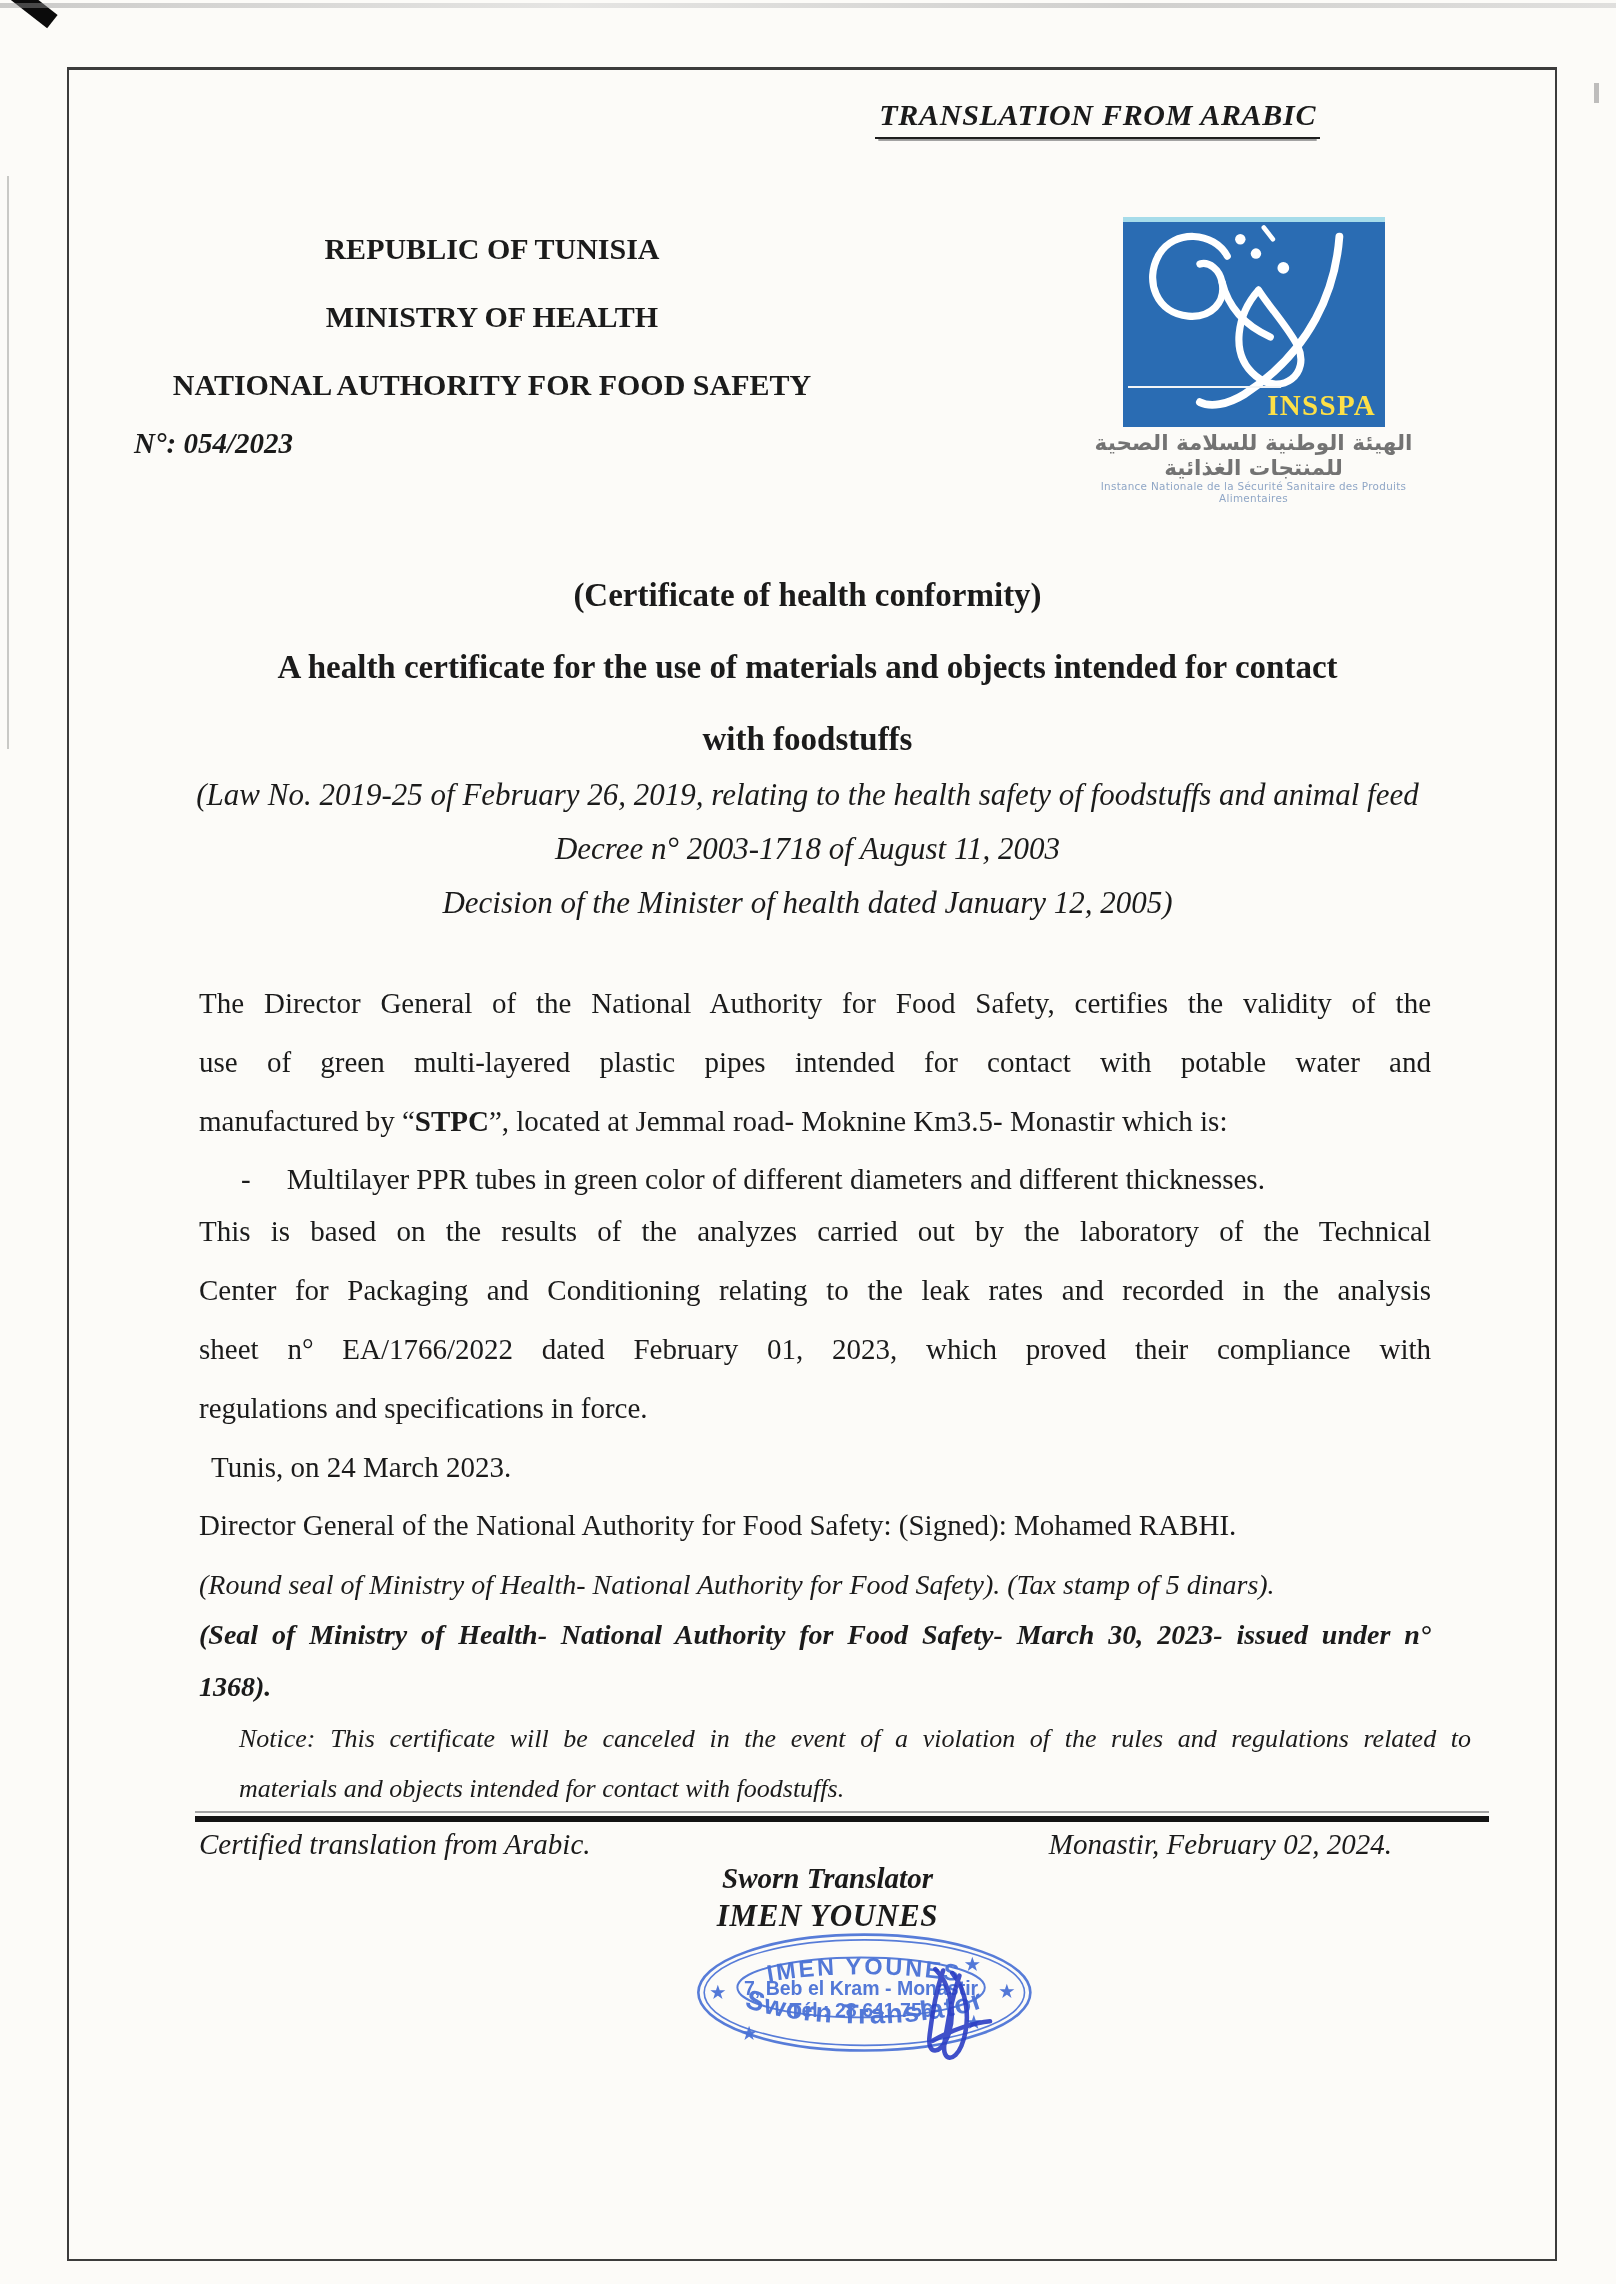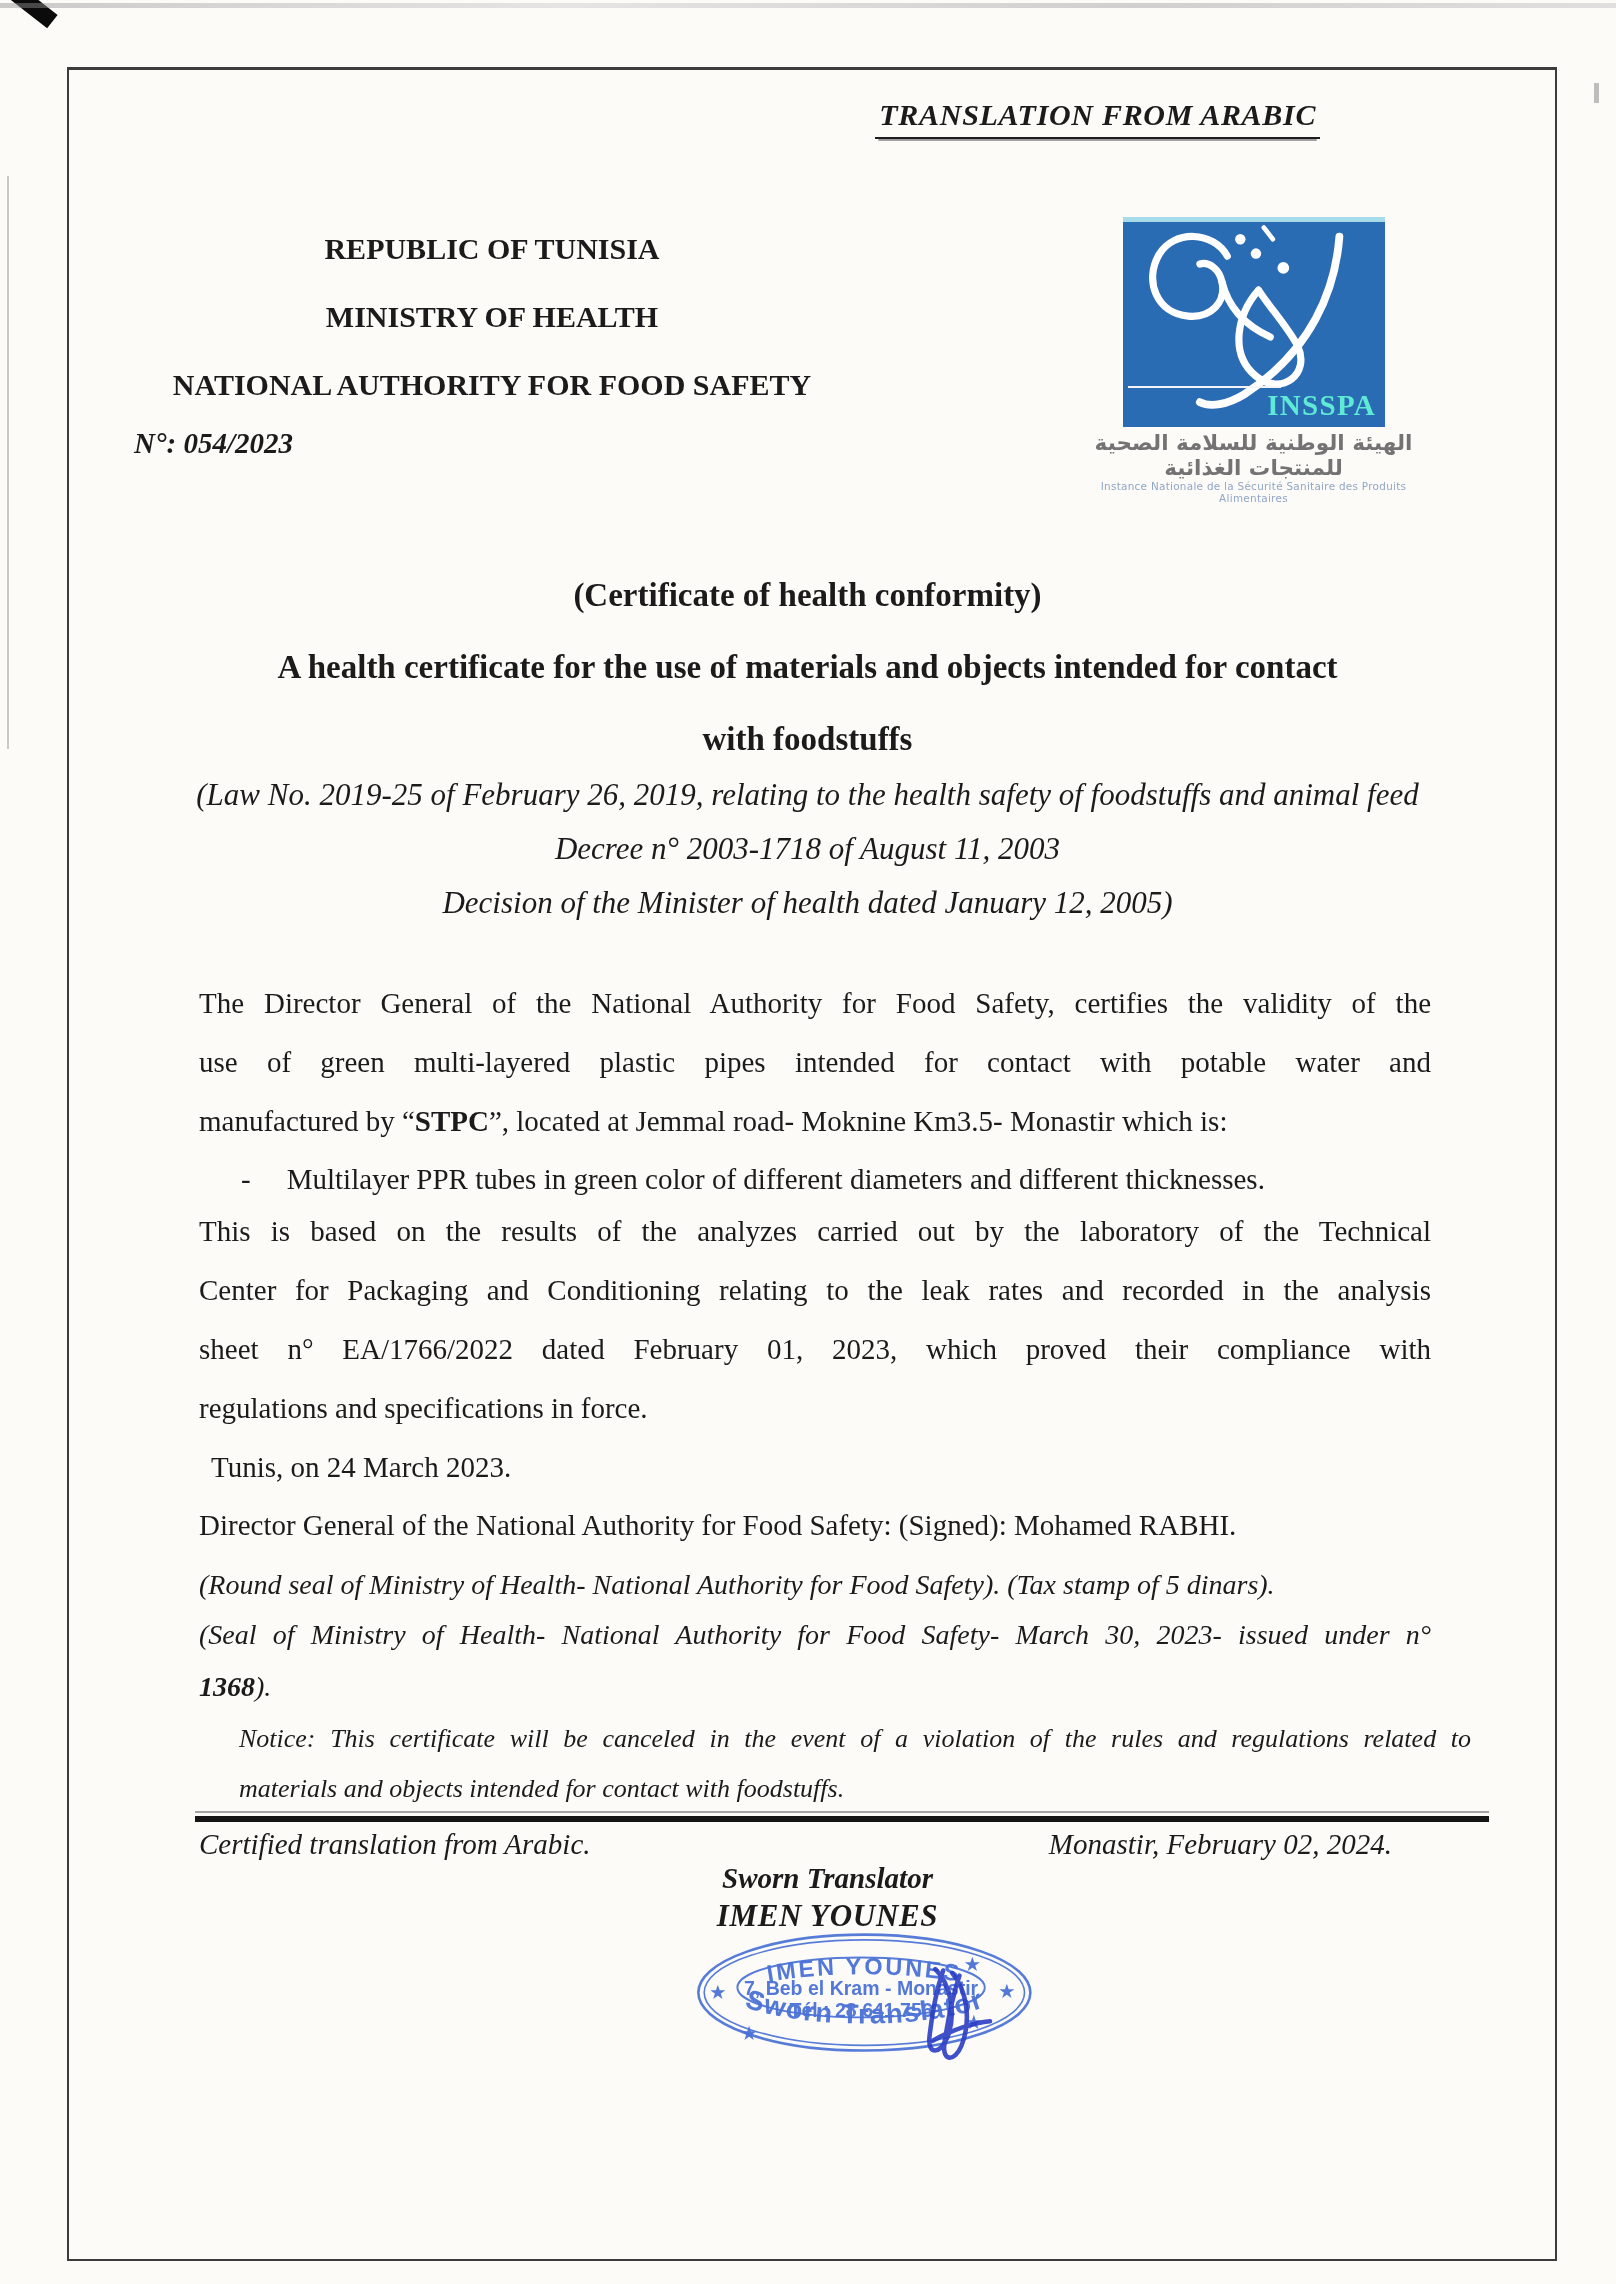--- a/index.html
+++ b/index.html
@@ -22,42 +22,42 @@
                box-shadow:0 5.2px 0 -3.3px #999;}
 
   .header-block{position:absolute;left:101px;top:215px;width:782px;text-align:center;
                 font-size:30px;font-weight:bold;line-height:68px;}
   .doc-number{position:absolute;left:134px;top:427px;font-size:29px;font-weight:bold;font-style:italic;}
 
   
   .logo{position:absolute;left:1123px;top:217px;width:262px;height:210px;background:#2a6cb3;}
   .logo-strip{position:absolute;left:0;top:0;width:100%;height:4.6px;background:#a6dcea;}
   .logo-line{position:absolute;left:5.2px;bottom:39px;width:153px;height:2px;background:#f2f4f6;}
-  .insspa{position:absolute;right:9px;bottom:5.2px;color:#5eead4;font-weight:bold;font-size:29px;letter-spacing:1.3px;}
+  .insspa{position:absolute;right:9px;bottom:5.2px;color:#fde047;font-weight:bold;font-size:29px;letter-spacing:1.3px;}
   .logo-arabic{position:absolute;left:1084px;top:430px;width:339px;text-align:center;color:#737373;
                font-family:"DejaVu Sans", sans-serif;font-weight:bold;font-size:21.5px;}
   .logo-french{position:absolute;left:1084px;top:480px;width:339px;text-align:center;color:#8fa6c6;
                font-family:"DejaVu Sans", sans-serif;font-size:10.4px;letter-spacing:0.3px;filter:blur(0.5px);}
 
   .titles{position:absolute;left:156px;top:559px;width:1303px;text-align:center;
           font-size:33px;font-weight:bold;line-height:72px;white-space:nowrap;}
   .laws{position:absolute;left:156px;top:768px;width:1303px;text-align:center;
         font-size:31px;font-style:italic;line-height:54px;white-space:nowrap;}
 
   .bodytext{font-size:29px;line-height:59px;}
   .just{text-align:justify;text-align-last:justify;}
   .para1{position:absolute;left:199px;top:974px;width:1232px;}
   .bullet-row{position:absolute;left:241px;top:1150px;display:flex;gap:36px;}
   .para2{position:absolute;left:199px;top:1202px;width:1232px;}
   .tunis{position:absolute;left:199px;top:1438px;margin-left:12px;}
   .director{position:absolute;left:199px;top:1496px;}
 
   .italic43{font-size:28px;font-style:italic;line-height:55px;}
   .roundseal{position:absolute;left:199px;top:1557px;width:1251px;}
-  .sealblock{position:absolute;left:199px;top:1609px;width:1232px;line-height:52px;}
+  .sealblock{position:absolute;left:199px;top:1609px;width:1232px;line-height:52px;font-weight:bold;}
   .notice{position:absolute;left:199px;top:1714px;width:1232px;font-size:26px;font-style:italic;line-height:50px;margin-left:40px;}
 
   .rule{position:absolute;left:195px;top:1811px;width:1294px;}
   .rule-thin{height:2px;background:#a3a3a3;margin-bottom:3.3px;}
   .rule-thick{height:5.9px;background:#141414;}
 
   .footer-row{position:absolute;left:199px;top:1825px;width:1193px;display:flex;justify-content:space-between;
               font-size:29px;font-style:italic;line-height:39px;}
   .sworn{position:absolute;left:619px;top:1862px;width:417px;text-align:center;
          font-size:29px;font-weight:bold;font-style:italic;}

